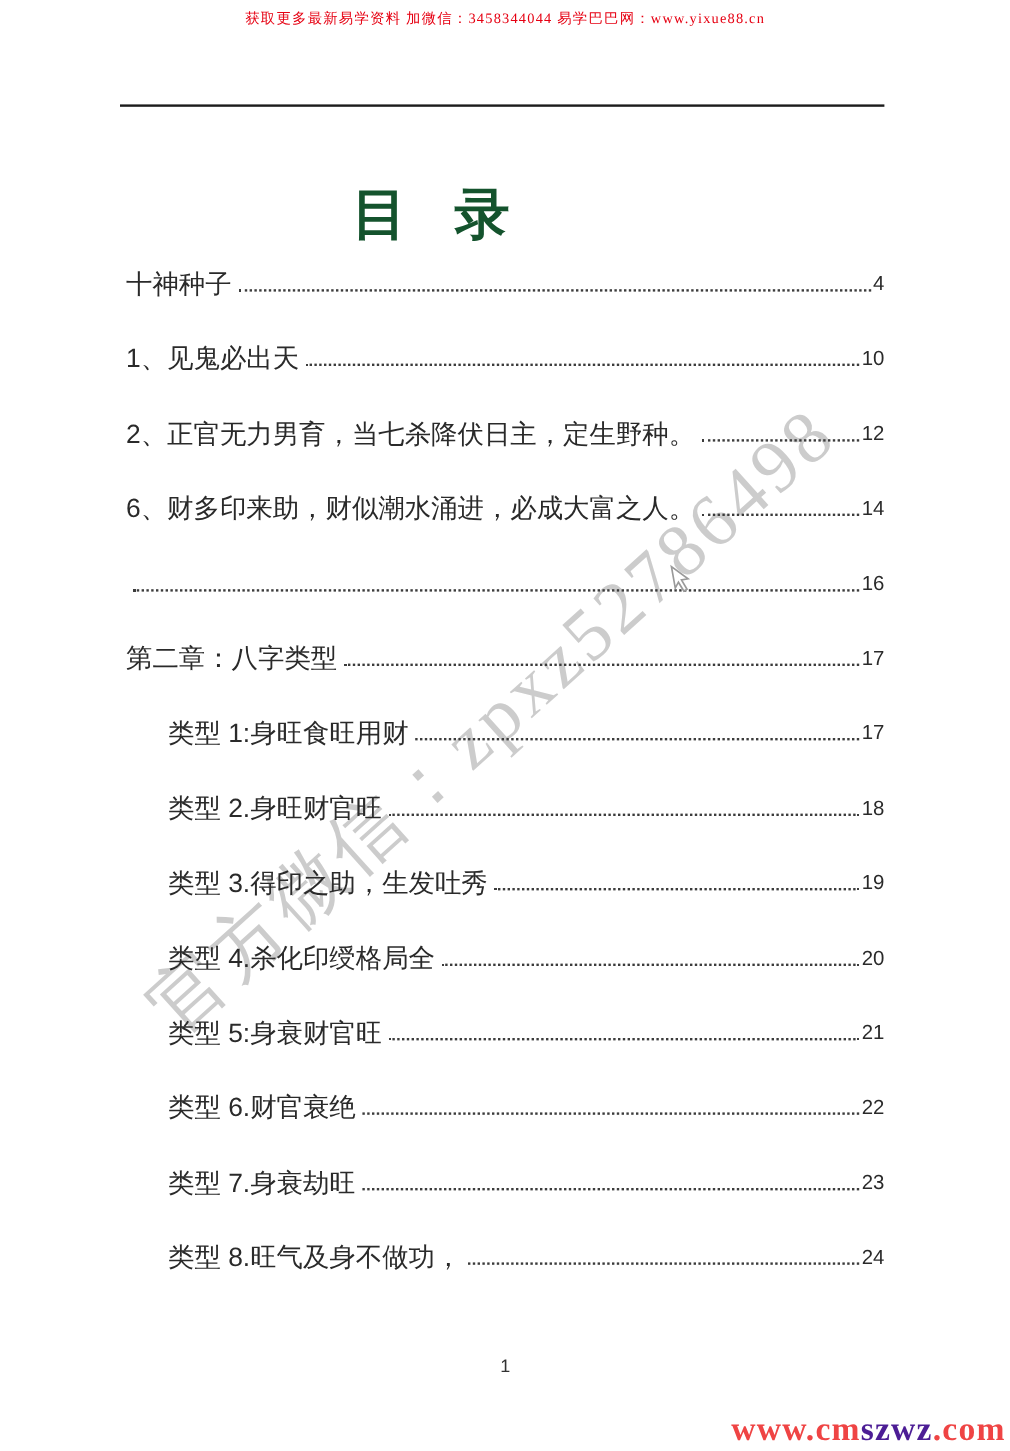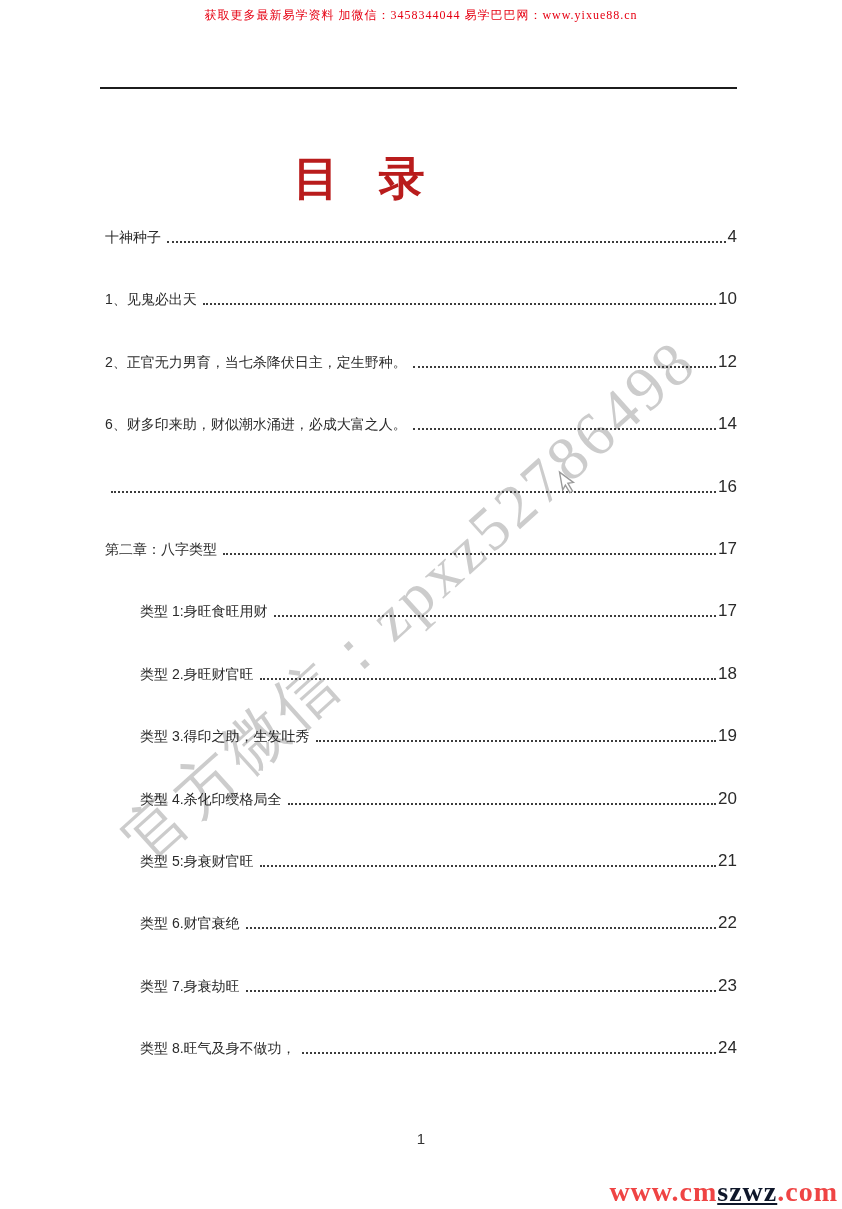--- a/index.html
+++ b/index.html
@@ -22,39 +22,39 @@
   
   .divider{
     position:absolute;top:87px;left:100px;width:637px;height:0;
     border-top:2.5px solid #1c1c1c;
     z-index:3;
   }
   
   .doc-title{
     position:absolute;top:148px;left:0;width:732px;
     text-align:center;
-    color:#b91c1c;
+    color:#14532d;
     font-family:"Liberation Serif","DejaVu Serif",serif;
     font-size:46px;font-weight:bold;
     letter-spacing:14px;
     z-index:3;
   }
   
   .toc{
     position:absolute;top:226px;left:105px;width:632px;
     z-index:3;
   }
   .toc-row{
     display:flex;align-items:flex-end;
     height:22px;margin-bottom:40.4px;
     color:#2a2a2a;
   }
   .toc-row.indent1{padding-left:35px;}
   .toc-label{
-    font-size:14px;line-height:22px;white-space:nowrap;
+    font-size:22px;line-height:22px;white-space:nowrap;
     color:#2a2a2a;
   }
   .leader{
     flex:1;
     border-bottom:2px dotted #3c3c3c;
     margin:0 2px 5px 6px;
     min-width:20px;
   }
   .toc-page{
     font-size:17px;line-height:22px;
@@ -86,21 +86,21 @@
     z-index:3;
   }
   
   .site-url{
     position:absolute;right:4px;bottom:1px;
     font-family:"Liberation Serif","DejaVu Serif",serif;
     font-size:28px;font-weight:bold;letter-spacing:1px;
     z-index:3;
   }
   .url-red{color:#ef4444;}
-  .url-teal{color:#0f172a;text-decoration:underline;}
+  .url-teal{color:#4c1d95;}
 </style>
 </head>
 <body>
 
 <div class="promo">获取更多最新易学资料 加微信：3458344044 易学巴巴网：www.yixue88.cn</div>
 
 <div class="divider"></div>
 
 <div class="doc-title">目 录</div>
 

